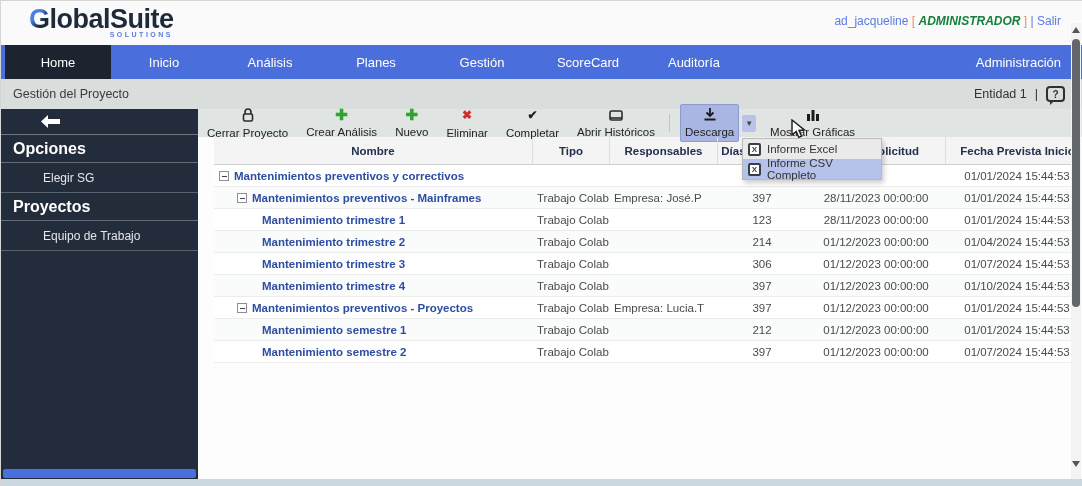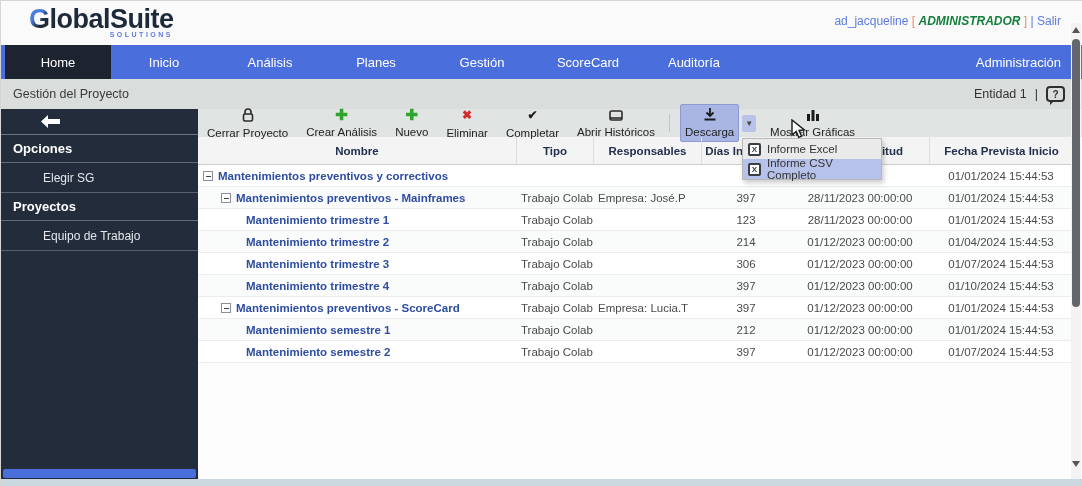--- a/index.html
+++ b/index.html
@@ -30,21 +30,21 @@
   .bc-right { margin-left:auto; display:flex; align-items:center; gap:8px; padding-right:18px; font-size:12.5px; color:#333; }
   .help-icon { width:19px; height:16px; border:2px solid #2f2f2f; border-radius:4px; display:flex; align-items:center; justify-content:center; font-size:10px; font-weight:bold; color:#2f2f2f; position:relative; background:#d9dedc; }
   .help-icon::after { content:""; position:absolute; left:2px; bottom:-5px; width:0; height:0; border-left:5px solid #2f2f2f; border-bottom:5px solid transparent; }
 
   
   .main { position:absolute; top:108px; left:0; width:1082px; height:370px; }
 
   
   .sidebar { position:absolute; left:0; top:0; width:197px; height:370px; background:#232c3b; color:#e9ebee; overflow:hidden; }
   .back-row { height:26px; display:flex; align-items:center; padding-left:40px; border-bottom:1px solid rgba(255,255,255,0.35); cursor:pointer; }
-  .sb-header { height:28px; font-size:13px; font-weight:bold; color:#fff; padding-left:12px; display:flex; align-items:center; border-bottom:1px solid rgba(255,255,255,0.3); }
+  .sb-header { height:28px; font-size:16px; font-weight:bold; color:#fff; padding-left:12px; display:flex; align-items:center; border-bottom:1px solid rgba(255,255,255,0.3); }
   .sb-header + .sb-item { margin-top:2px; }
   .sb-item { height:25px; font-size:12px; padding-left:42px; display:flex; align-items:center; color:#e4e7ec; cursor:pointer; }
   .sb-group { border-bottom:1px solid rgba(255,255,255,0.25); padding-bottom:2px; }
   .sb-group:last-child { border-bottom:none; }
   .sb-bluebar { position:absolute; left:2px; bottom:1px; width:193px; height:9px; background:#4a6edb; border-radius:2px; }
 
   
   .content { position:absolute; left:197px; top:0; width:885px; height:370px; background:#fdfdfd; }
 
   
@@ -52,21 +52,21 @@
   .tb-btn { display:flex; align-items:center; gap:5px; font-size:11.5px; color:#222; cursor:pointer; padding:3px 4px; border-radius:2px; white-space:nowrap;flex-direction:column; }
   .tb-btn.active { background:#a9b6e4; border:1px solid #8a9bd2; }
   .tb-caret { font-size:8px; color:#444; padding:4px 3px; cursor:pointer; background:#b9c3e8; border-radius:2px; margin-left:-7px; }
   .tb-sep { width:1px; height:18px; background:#bfc6c4; }
   .icon-plus { color:#2fa52f; font-weight:900; font-size:15px; line-height:12px; }
   .icon-x { color:#d42b2b; font-weight:bold; font-size:12px; }
   .icon-check { color:#1b1b1b; font-weight:bold; font-size:12px; }
 
   
   .grid-table { width:875px; }
-  .tgrid { display:grid; grid-template-columns:318px 77px 108px 90px 138px 144px; }
+  .tgrid { display:grid; grid-template-columns:318px 77px 108px 90px 138px 144px;margin-left:16px; }
   .thead { height:28px; background:#f4f4f4; border-bottom:1px solid #cfcfcf; }
   .th { font-size:11.5px; font-weight:bold; color:#22304d; display:flex; align-items:center; justify-content:center; border-left:1px solid #ddd; overflow:hidden; white-space:nowrap; cursor:pointer; }
   .th:first-child { border-left:none; }
   .trow { height:22px; border-bottom:1px solid #ececec; background:#fff; cursor:pointer; }
   .trow.alt { background:#fafbfb; }
   .td { font-size:11.5px; color:#4a4a4a; display:flex; align-items:center; overflow:hidden; white-space:nowrap; }
   .td.name { font-weight:bold; color:#2d4da3; gap:5px; }
   .td.center { justify-content:center; }
   .td.pad { padding-left:5px; }
   .lvl0 { padding-left:5px; } .lvl1 { padding-left:23px; } .lvl2 { padding-left:48px; }
@@ -275,21 +275,21 @@
           <div class="td pad">Trabajo Colab</div>
           <div class="td pad"></div>
           <div class="td center">397</div>
           <div class="td center">01/12/2023 00:00:00</div>
           <div class="td center">01/10/2024 15:44:53</div>
         </div>
 
         <div class="tgrid trow">
           <div class="td name lvl1">
               <span class="expico"></span>
-              <span>Mantenimientos preventivos - ScoreCard</span>
+              <span>Mantenimientos preventivos - Proyectos</span>
             </div>
           <div class="td pad">Trabajo Colab</div>
           <div class="td pad">Empresa: Lucia.T</div>
           <div class="td center">397</div>
           <div class="td center">01/12/2023 00:00:00</div>
           <div class="td center">01/01/2024 15:44:53</div>
         </div>
 
         <div class="tgrid trow alt">
           <div class="td name lvl2">

